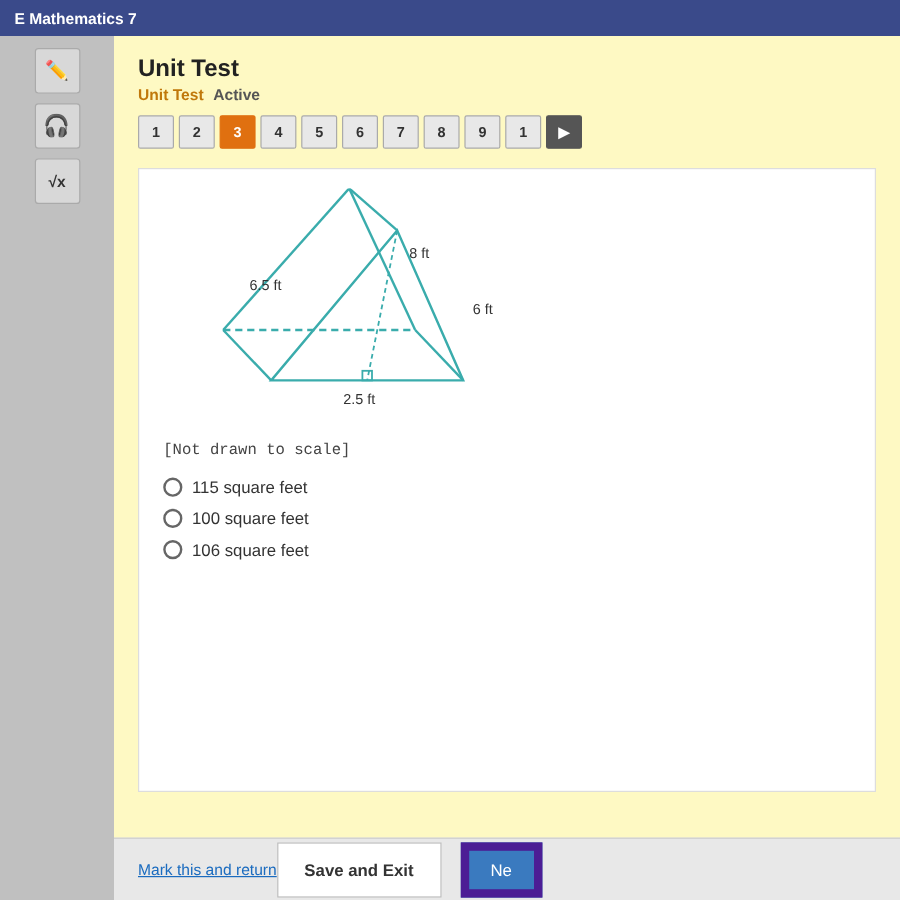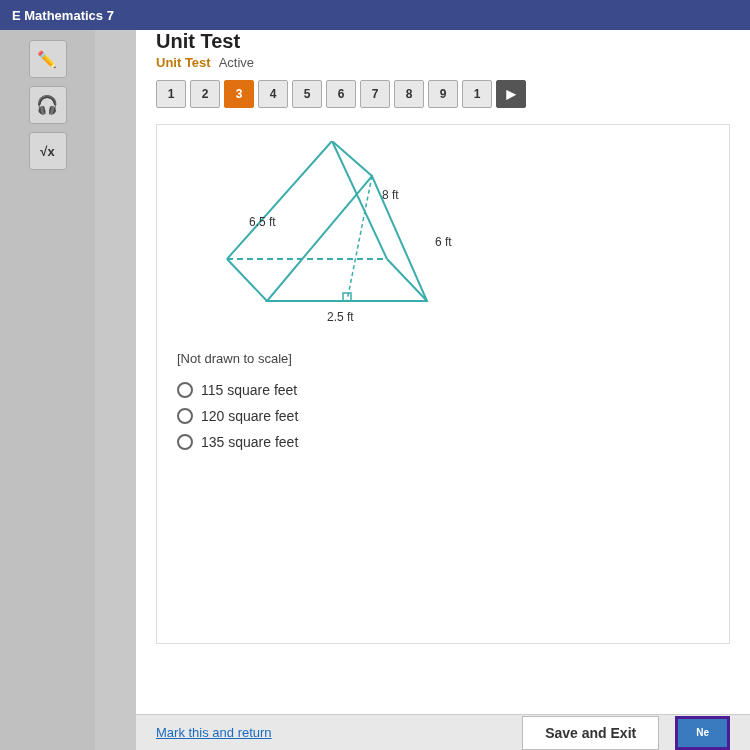--- a/index.html
+++ b/index.html
@@ -44,45 +44,45 @@
       border-radius: 3px;
       display: flex;
       align-items: center;
       justify-content: center;
       cursor: pointer;
       font-size: 16px;
       color: #555;
     }
     .content-area {
       flex: 1;
-      background: #ffffff;
-      padding: 0 20px;
+      background: #fef9c3;
+      padding: 16px 20px;
       position: relative;
       overflow: hidden;
-      margin-left: 41px;
     }
     .page-title {
       font-size: 20px;
       font-weight: bold;
       color: #222;
       margin-bottom: 2px;
     }
     .breadcrumb {
       display: flex;
       gap: 8px;
       align-items: center;
       margin-bottom: 10px;
       font-size: 13px;
     }
     .breadcrumb-unit {
       color: #c0780a;
       font-weight: bold;
     }
     .breadcrumb-active {
       color: #555;
+      font-weight: bold;
     }
     .question-nav {
       display: flex;
       align-items: center;
       gap: 4px;
       margin-bottom: 16px;
     }
     .nav-btn {
       width: 30px;
       height: 28px;
@@ -124,20 +124,21 @@
       width: 280px;
       height: 200px;
       margin-bottom: 10px;
       margin-left: 20px;
     }
     .not-to-scale {
       font-size: 13px;
       color: #444;
       margin-top: 4px;
       margin-bottom: 16px;
+      font-family: Liberation Mono, monospace;
     }
     .answers {
       display: flex;
       flex-direction: column;
       gap: 10px;
     }
     .answer-option {
       display: flex;
       align-items: center;
       gap: 8px;
@@ -151,26 +152,26 @@
       border-radius: 50%;
       border: 2px solid #666;
       display: inline-block;
       flex-shrink: 0;
     }
     .bottom-bar {
       position: absolute;
       bottom: 0;
       left: 0;
       right: 0;
-      height: 36px;
+      height: 52px;
       background: #e8e8e8;
       border-top: 1px solid #ccc;
       display: flex;
       align-items: center;
-      justify-content: space-between;
+      justify-content: flex-start;
       padding: 0 20px;
     }
     .mark-return-link {
       color: #1a6bbf;
       font-size: 13px;
       text-decoration: underline;
       cursor: pointer;
     }
     .bottom-buttons {
       display: flex;
@@ -180,24 +181,24 @@
       background: white;
       border: 1px solid #bbb;
       padding: 8px 22px;
       font-size: 14px;
       font-weight: bold;
       color: #333;
       cursor: pointer;
     }
     .next-btn {
       background: #3a7abf;
-      border: 3px solid #4c1d95;
+      border: 7px solid #4c1d95;
       padding: 8px 18px;
-      font-size: 10px;
-      font-weight: bold;
+      font-size: 14px;
+      font-weight: normal;
       color: white;
       cursor: pointer;
     }
     
     .prism-svg {
       position: absolute;
       top: 0;
       left: 0;
     }
   </style>
@@ -273,25 +274,25 @@
 
       <div class="not-to-scale">[Not drawn to scale]</div>
 
       <div class="answers">
         <label class="answer-option">
           <span class="radio-circle"></span>
           <span>115 square feet</span>
         </label>
         <label class="answer-option">
           <span class="radio-circle"></span>
-          <span>120 square feet</span>
+          <span>100 square feet</span>
         </label>
         <label class="answer-option">
           <span class="radio-circle"></span>
-          <span>135 square feet</span>
+          <span>106 square feet</span>
         </label>
       </div>
 
     </div>
 
     <div class="bottom-bar">
       <span class="mark-return-link">Mark this and return</span>
       <div class="bottom-buttons">
         <button class="save-exit-btn">Save and Exit</button>
         <button class="next-btn">Ne</button>

